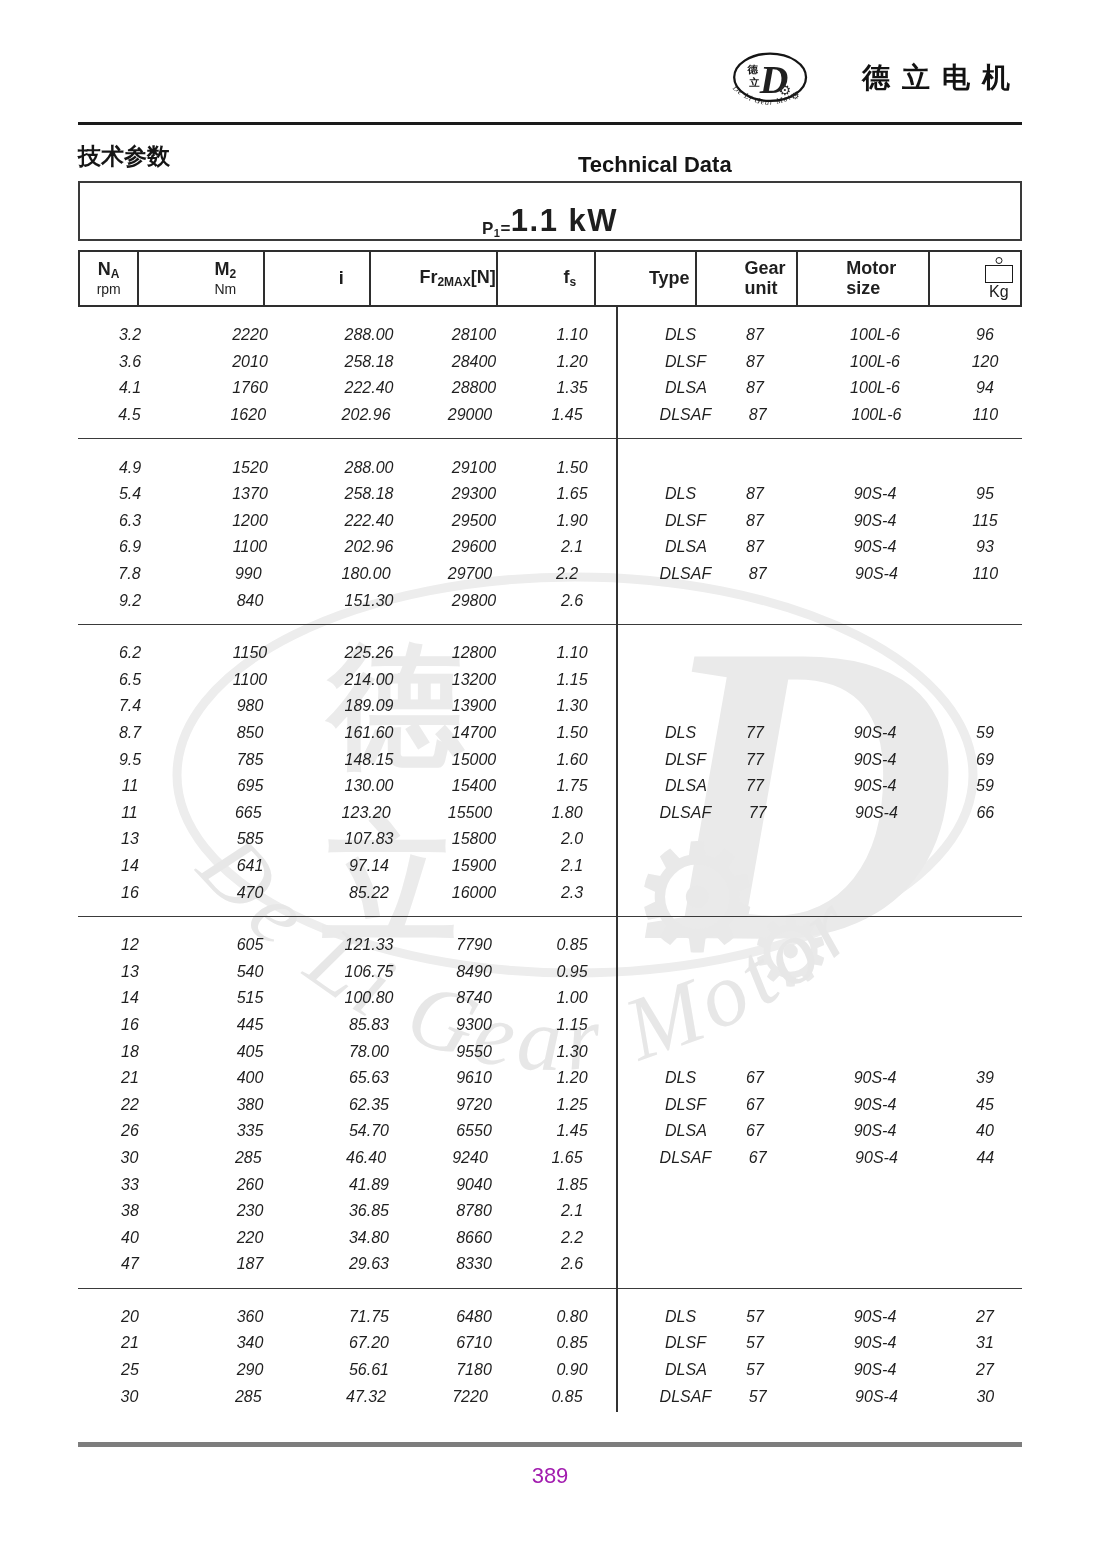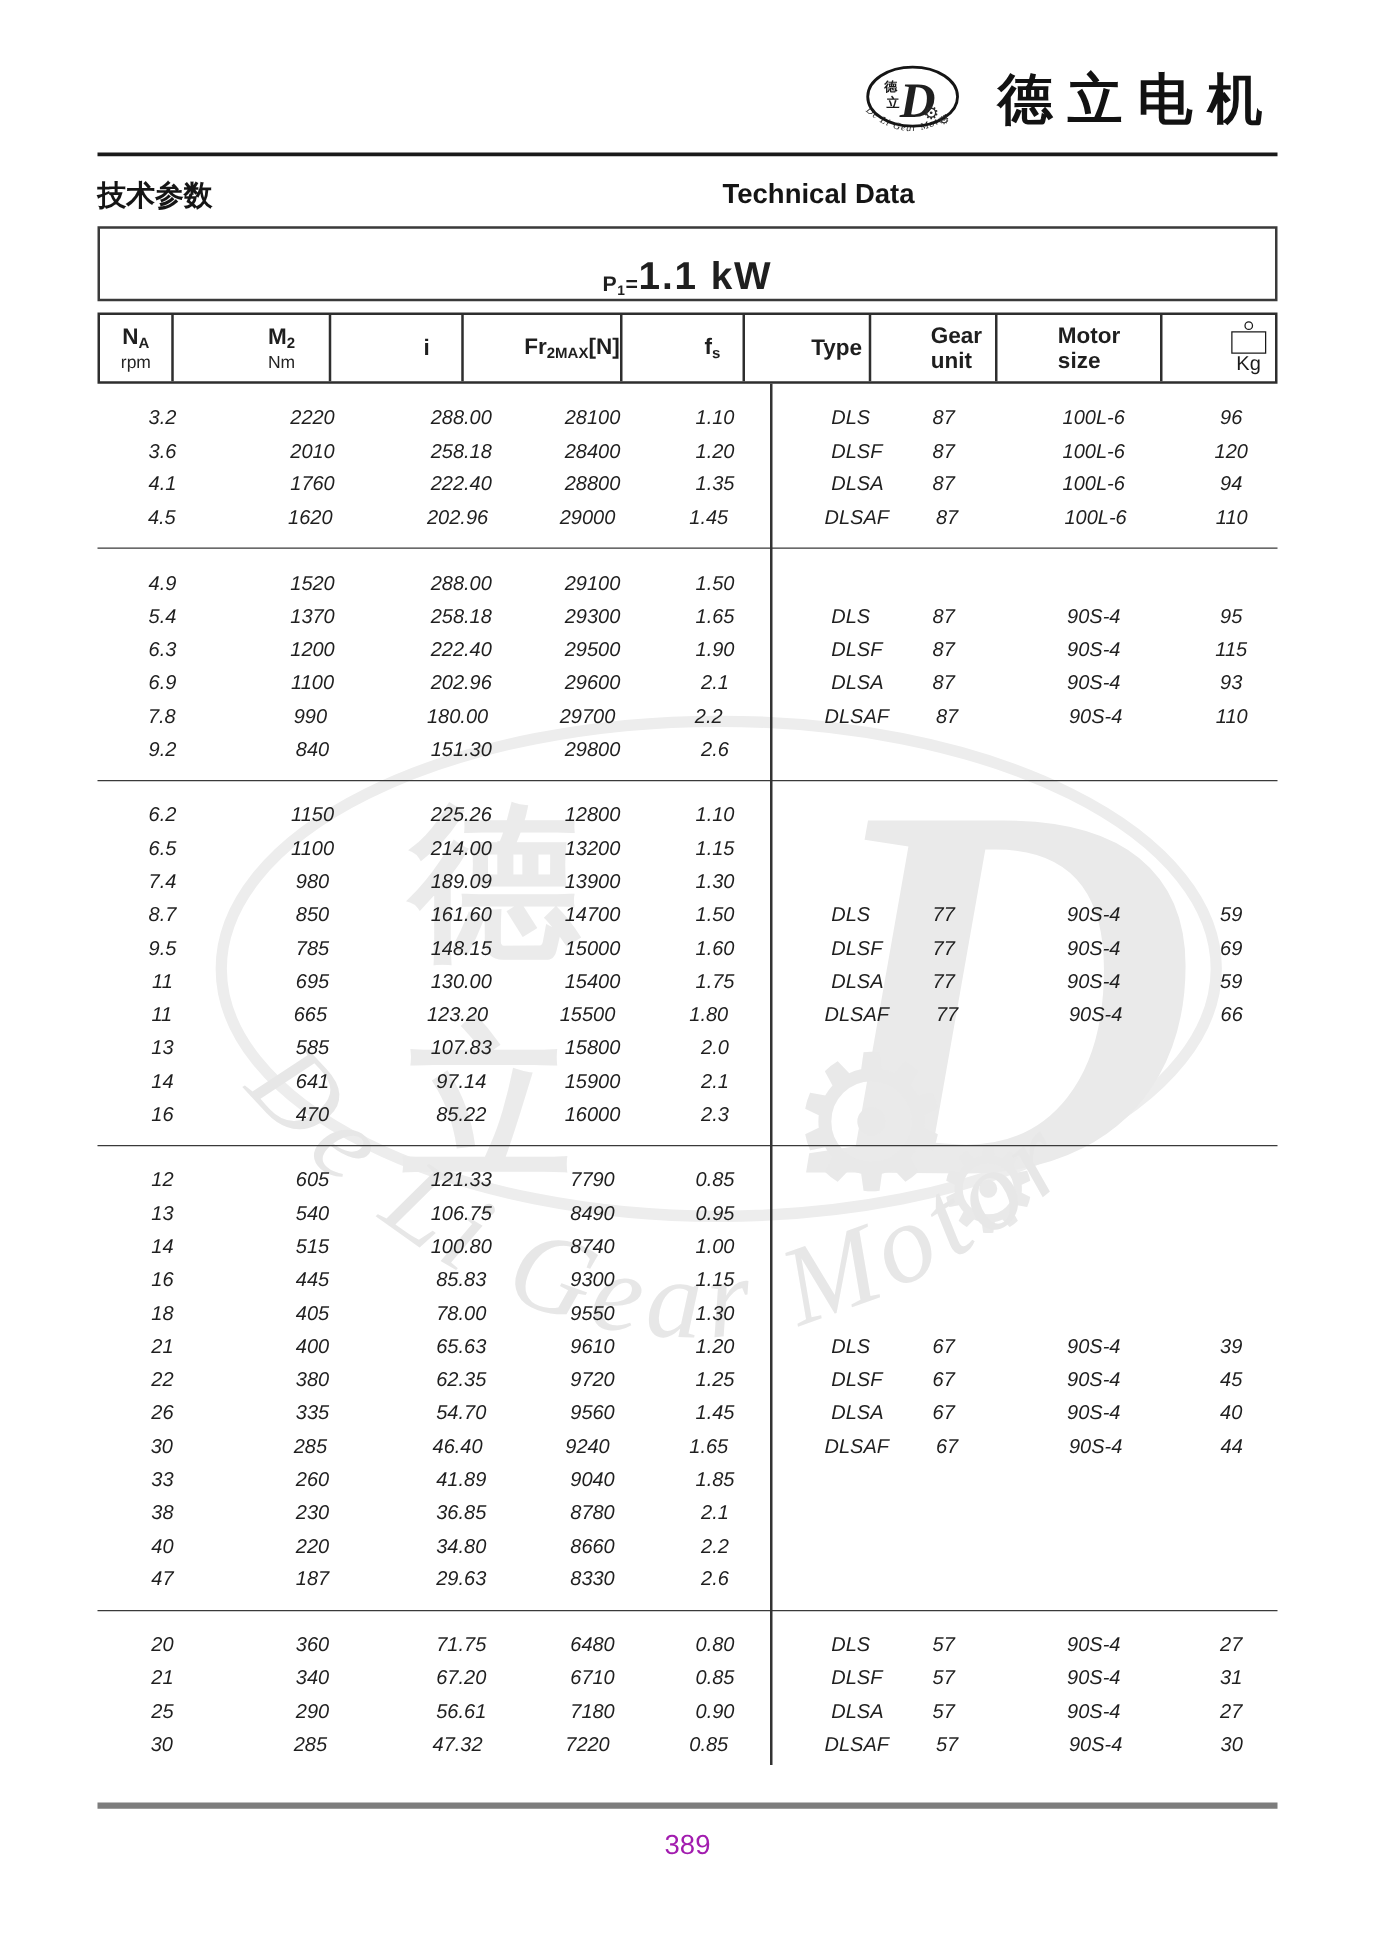--- a/index.html
+++ b/index.html
@@ -21,27 +21,27 @@
   .content { position:relative; z-index:1; padding:0 78px; }
 
   .brand-row { display:flex; justify-content:flex-end; align-items:center; gap:14px; padding-top:46px; height:120px; }
   .emblem { width:104px; height:76px; }
   .em-ellipse { fill:none; stroke:#151515; stroke-width:2.4; }
   .em-cn { font-family:"Liberation Serif", serif; font-weight:bold; font-size:11px; fill:#1a1a1a; }
   .em-d  { font-family:"Liberation Serif", serif; font-weight:bold; font-style:italic; font-size:42px; fill:#1f1f1f; }
   .em-gear  { font-size:15px; fill:#2a2a2a; }
   .em-gear2 { font-size:10px; fill:#2a2a2a; }
   .em-arc { font-family:"Liberation Serif", serif; font-style:italic; font-size:8.5px; letter-spacing:1px; fill:#1a1a1a; }
-  .brand-name { font-family:Liberation Sans, sans-serif; font-weight:bold; font-size:44px; letter-spacing:12px; color:#121212; line-height:1; padding-bottom:6px; }
+  .brand-name { font-family:Liberation Mono, monospace; font-weight:bold; font-size:28px; letter-spacing:12px; color:#121212; line-height:1; padding-bottom:6px;margin-left:24px; }
 
   .top-rule { height:3px; background:#1a1a1a; margin-top:2px; }
 
   .section-head { position:relative; height:30px; margin-top:16px; }
   .sh-cn { font-size:23px; font-weight:bold; color:#151515; }
-  .sh-en { position:absolute; left:500px; top:1px; font-size:22px; font-weight:bold; color:#151515; }
+  .sh-en { position:absolute; left:500px; top:11px; font-size:22px; font-weight:bold; color:#151515; }
 
   .title-box { margin-top:10px; height:60px; border:2px solid #3a3a3a; display:flex; align-items:flex-end; justify-content:center; }
   .tp { font-size:17px; font-weight:bold; letter-spacing:0.5px; }
   .tp sub { font-size:11px; font-weight:bold; vertical-align:-3px; }
   .tv { font-size:31px; font-weight:bold; letter-spacing:1.5px; }
 
   
   .thead { margin-top:9px; border:2px solid #2e2e2e; display:grid;
            grid-template-columns:104fr 136fr 102fr 108fr 88fr 92fr 94fr 146fr 74fr; height:57px;gap:48px; }
   .hc { border-right:2px solid #2e2e2e; display:flex; flex-direction:column; justify-content:center; align-items:center; }
@@ -449,21 +449,21 @@
             <span class="t-cell c4">1.25</span>
             <span class="t-cell c5">DLSF</span>
             <span class="t-cell c6">67</span>
             <span class="t-cell c7">90S-4</span>
             <span class="t-cell c8">45</span>
           </div>
           <div class="t-row">
             <span class="t-cell c0">26</span>
             <span class="t-cell c1">335</span>
             <span class="t-cell c2">54.70</span>
-            <span class="t-cell c3">9560</span>
+            <span class="t-cell c3">6550</span>
             <span class="t-cell c4">1.45</span>
             <span class="t-cell c5">DLSA</span>
             <span class="t-cell c6">67</span>
             <span class="t-cell c7">90S-4</span>
             <span class="t-cell c8">40</span>
           </div>
           <div class="t-row">
             <span class="t-cell c0">30</span>
             <span class="t-cell c1">285</span>
             <span class="t-cell c2">46.40</span>

